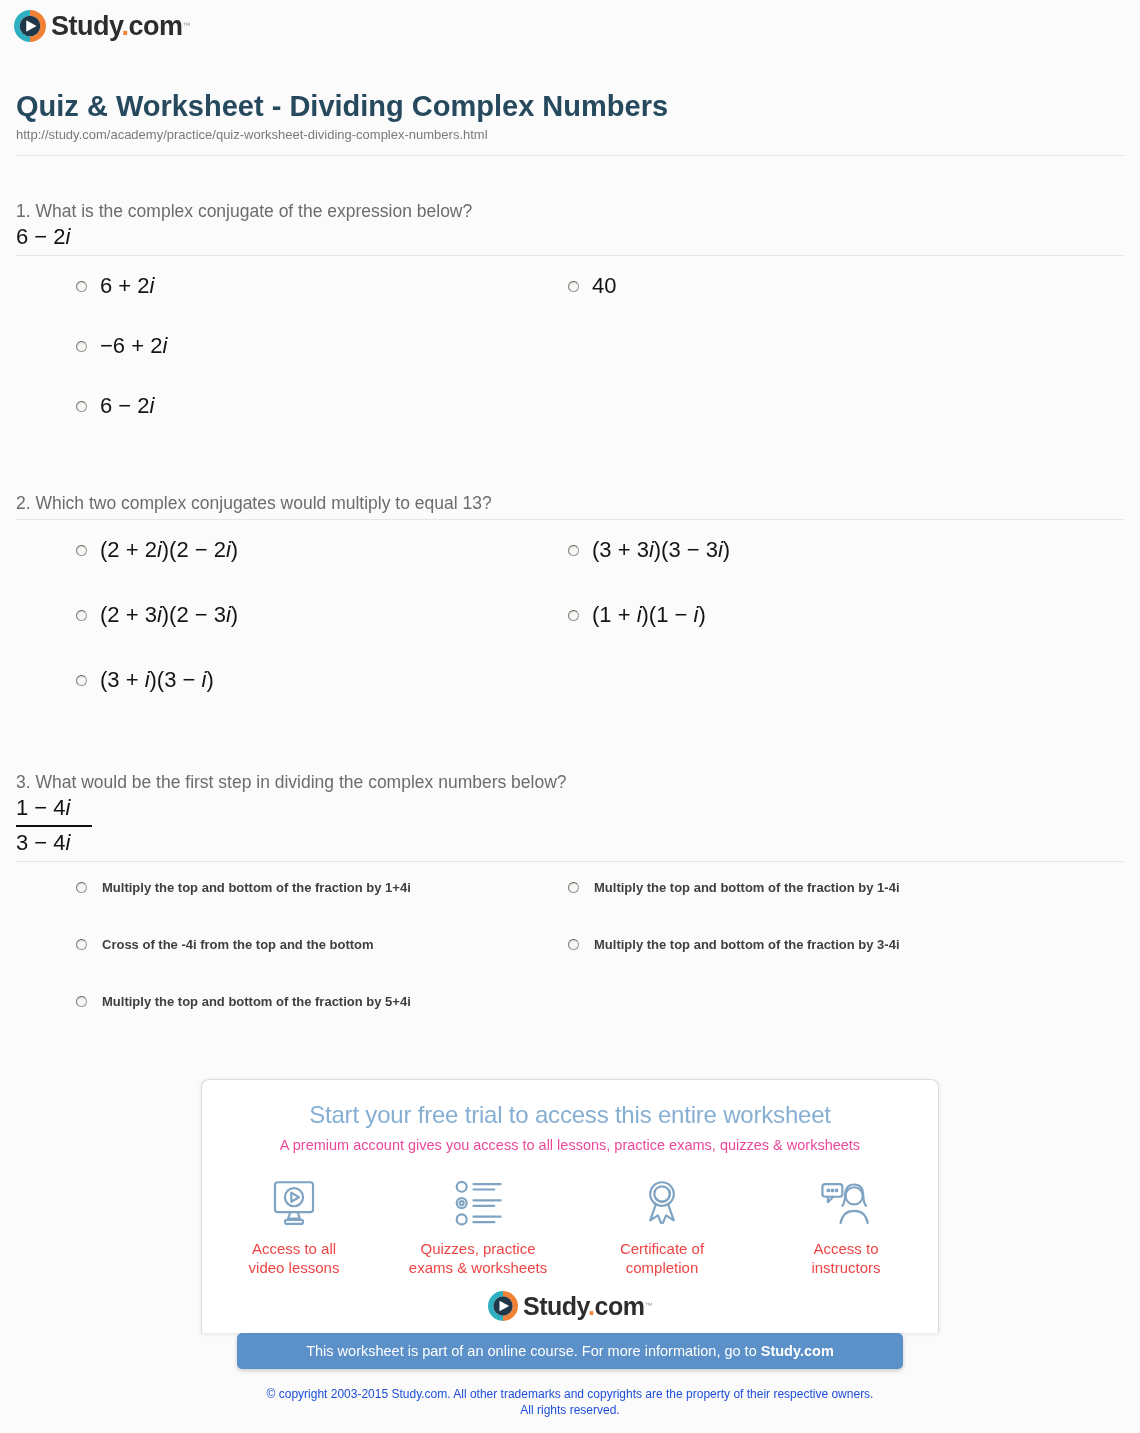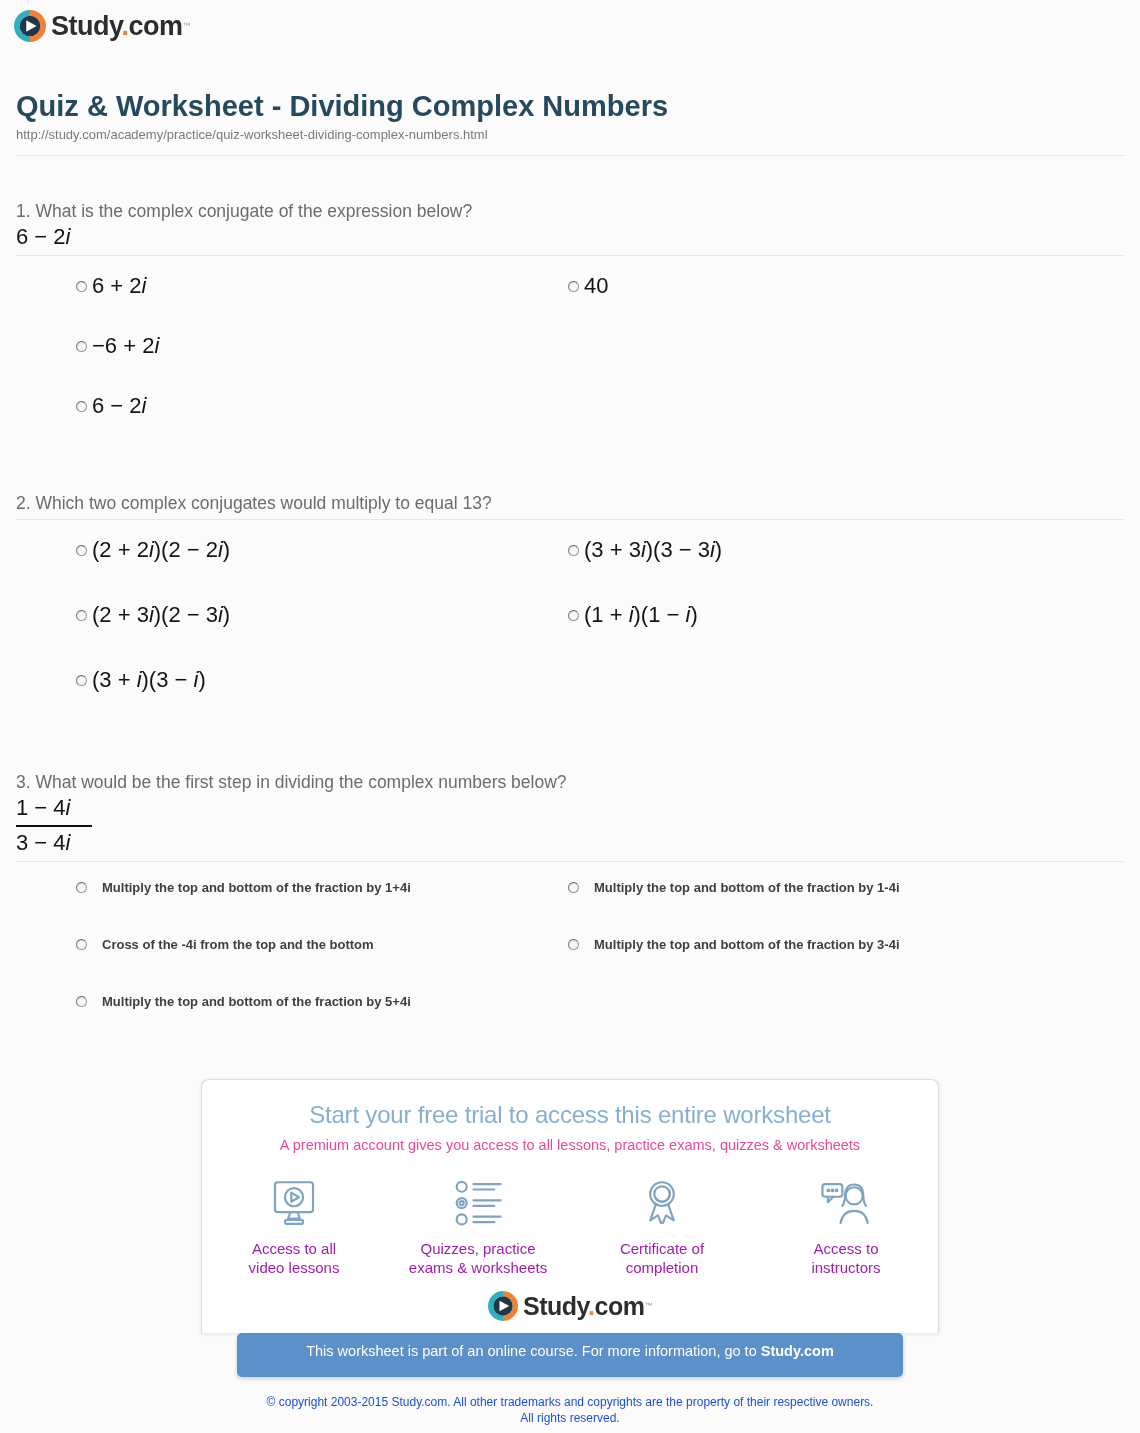--- a/index.html
+++ b/index.html
@@ -32,21 +32,21 @@
   .q-expr{margin-top:2px;font-size:22px;color:#141414;line-height:26px;}
   hr.q-rule{margin-top:5px;}
   .fraction{margin-top:2px;font-size:22px;color:#141414;}
   .frac-num{line-height:26px;}
   .frac-bar{width:76px;border-top:2px solid #111;margin:4px 0 3px 0;}
   .frac-den{line-height:26px;}
 
   .opts{display:flex;margin-left:60px;margin-top:16px;}
   .opt-col-left{width:492px;flex:0 0 492px;}
   .opt-col-right{flex:1;}
-  .opt-row{display:flex;align-items:center;gap:5px;}
+  .opt-row{display:flex;align-items:center;gap:13px;}
   .opts.math .opt-row{height:28px;margin-bottom:32px;}
   .opts.math2 .opt-row{margin-bottom:37px;}
   .opts.bold .opt-row{height:18px;margin-bottom:39px;gap:15px;}
   .radio{
     flex:0 0 auto;width:9px;height:9px;border-radius:50%;
     background:radial-gradient(circle at 60% 70%, #f7f7f3 0 50%, #d9d9d2 80%, #bdbdb6 100%);
     border:1px solid #9a9a9a;border-top-color:#5d5d5d;border-left-color:#7d7d7d;
   }
   .opt-math{font-size:22px;color:#141414;white-space:nowrap;}
   .opt-bold{font-size:13px;font-weight:700;color:#3f3f3f;white-space:nowrap;}
@@ -56,27 +56,27 @@
     width:738px;margin:30px auto 0 auto;background:#fff;
     border:1px solid #ddd;border-bottom:none;border-radius:8px 8px 0 0;
     box-shadow:0 1px 4px rgba(0,0,0,0.10);
     padding:20px 0 12px 0;box-sizing:border-box;text-align:center;
   }
   .cta-title{font-size:24px;font-weight:400;color:#86afd3;line-height:30px;letter-spacing:-0.2px;}
   .cta-sub{margin-top:6px;font-size:14.5px;color:#ec4899;line-height:19px;}
   .features{display:grid;grid-template-columns:repeat(4,1fr);margin-top:20px;}
   .feature{display:flex;flex-direction:column;align-items:center;}
   .feature svg{display:block;}
-  .feature-label{margin-top:6px;font-size:15px;color:#a21caf;line-height:19px;white-space:pre-line;}
+  .feature-label{margin-top:6px;font-size:15px;color:#ef4444;line-height:19px;white-space:pre-line;}
   .cta-logo{display:flex;justify-content:center;align-items:center;gap:5px;margin-top:14px;}
   .cta-logo .logo-text{font-size:25px;line-height:30px;}
 
   
   .banner{
-    width:666px;margin:0 auto;height:44px;line-height:36px;
+    width:666px;margin:0 auto;height:36px;line-height:36px;
     background:#5b90c8;border-radius:5px;
     box-shadow:0 2px 4px rgba(0,0,0,0.18);
     color:#fff;font-size:14.5px;text-align:center;
   }
   .banner b{font-weight:700;}
   .copyright{margin-top:17px;text-align:center;font-size:12px;color:#1d4ed8;line-height:16px;}
 </style>
 </head>
 <body>
 

